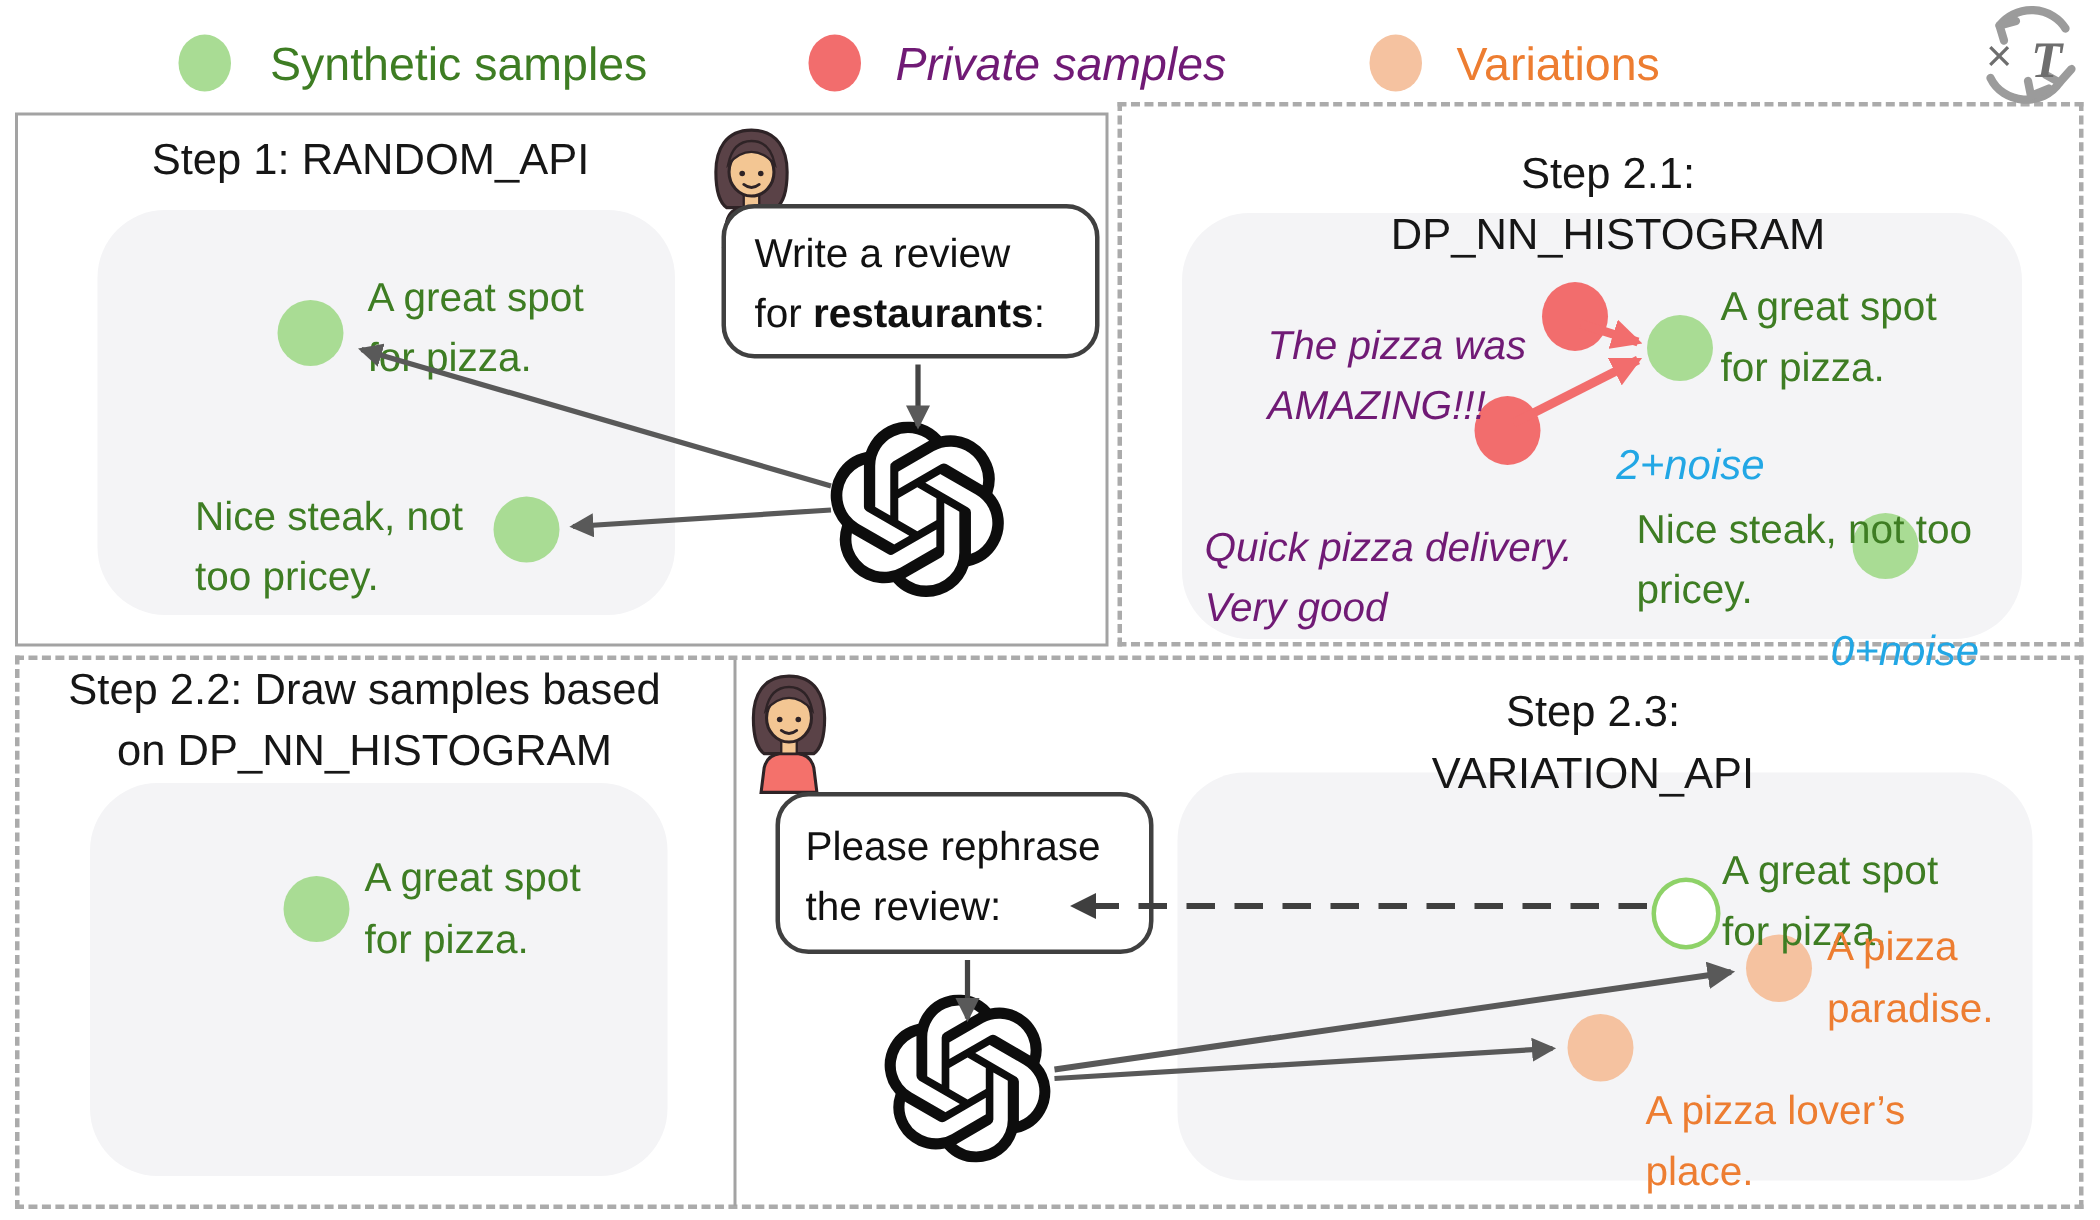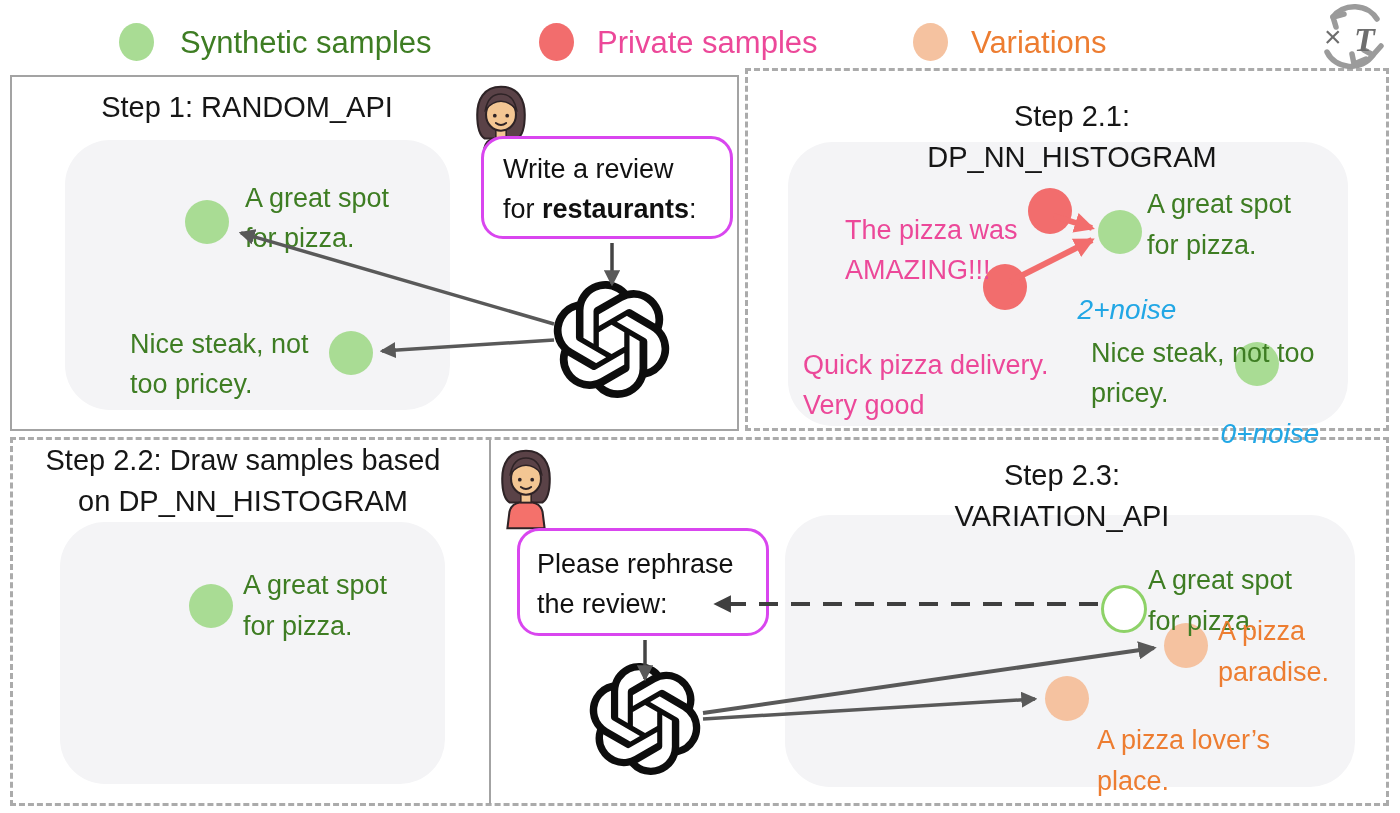--- a/index.html
+++ b/index.html
@@ -26,28 +26,28 @@
   
   .dot{position:absolute;border-radius:50%;z-index:3;}
   .dot-syn{width:44px;height:44px;background:#A9DC94;}
   .dot-priv{width:44px;height:46px;background:#F26D6D;}
   .dot-var{width:44px;height:45px;background:#F5C2A0;}
   .dot-outline{width:40px;height:42px;background:#ffffff;border:3px solid #8ED268;}
   .ldot{position:absolute;border-radius:50%;top:23px;width:35px;height:38px;z-index:3;}
   
   .sample-text{position:absolute;font-size:27px;line-height:40px;white-space:pre-line;z-index:4;margin-top:28px;}
   .t-green{color:#3E7D23;}
-  .t-red{color:#ec4899;}
+  .t-red{color:#701a75;font-style:italic;}
   .t-orange{color:#ED7D31;}
   .t-noise{color:#22A7E5;font-style:italic;font-size:28px;}
   .lh41{line-height:41px;}
   
   .legend-label{position:absolute;top:25px;font-size:31px;line-height:36px;z-index:4;}
   
-  .bubble{position:absolute;background:#fff;border:3px solid #d946ef;border-radius:22px;z-index:4;
+  .bubble{position:absolute;background:#fff;border:3px solid #404040;border-radius:22px;z-index:4;
           font-size:27px;line-height:40px;color:#111;box-sizing:border-box;}
   #bubble1{left:481px;top:136px;width:252px;height:103px;padding:10px 0 0 19px;}
   #bubble2{left:517px;top:528px;width:252px;height:108px;padding:13px 0 0 17px;}
   .bubble .bold{font-weight:700;}
   .bubble .pre{white-space:pre-line;}
   
   #overlay{position:absolute;left:0;top:0;width:1400px;height:813px;z-index:5;pointer-events:none;}
   .avatar{position:absolute;z-index:3;}
   .logo{position:absolute;z-index:4;}
   #repeat-icon{position:absolute;left:1310px;top:2px;width:84px;height:70px;z-index:4;}

